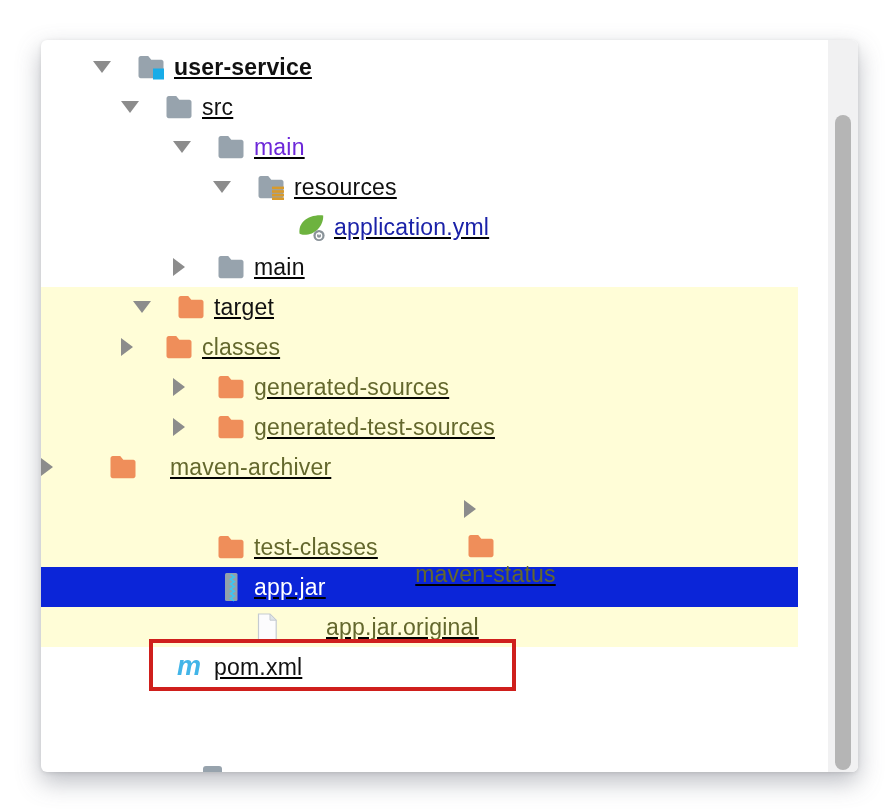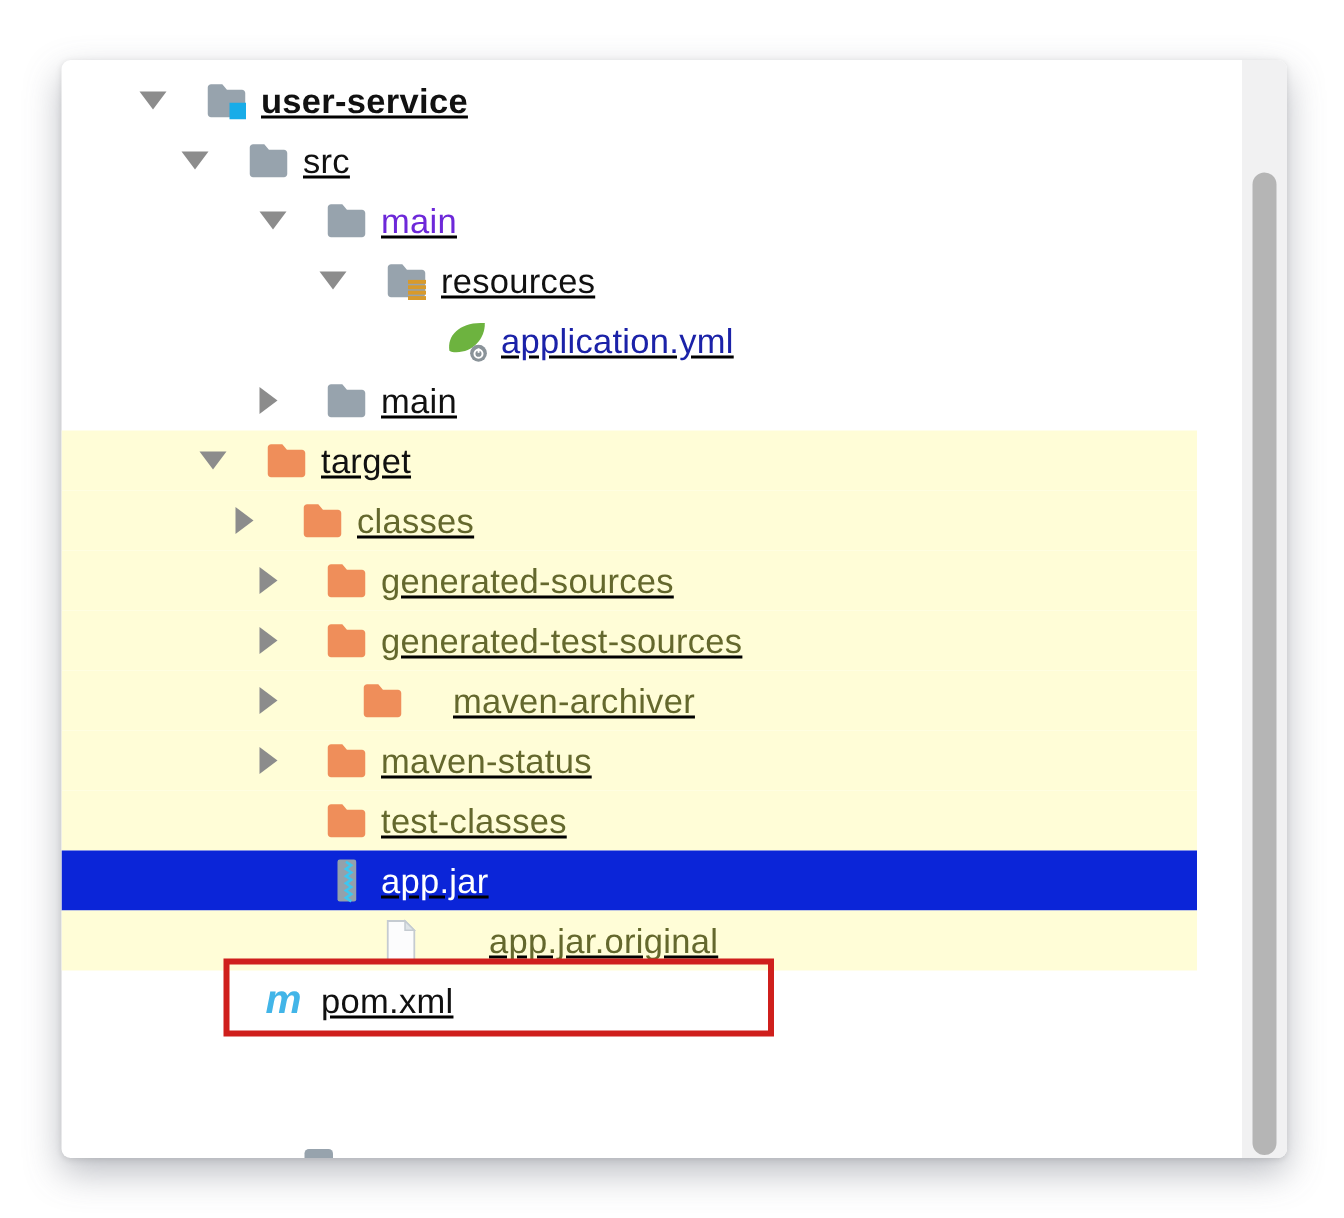--- a/index.html
+++ b/index.html
@@ -153,21 +153,21 @@
   </div>
       <div class="row excluded" style="padding-left: 92px;">
     <span class="arrow expanded"></span>
     <span class="icon">
           <svg viewBox="0 0 28 30">
             <path class="f-orange" d="M1.5 24 V6.4 C1.5 5.1 2.5 4.1 3.8 4.1 h7.4 l3.1 3.7 h10 c1.2 0 2.2 1 2.2 2.2 V24 c0 1.2-1 2.2-2.2 2.2 H3.7 C2.5 26.2 1.5 25.2 1.5 24 z"></path>
           </svg>
         </span>
     <span class="label" style="color: rgb(17, 17, 17);">target</span>
   </div>
-      <div class="row excluded" style="padding-left: 116px;">
+      <div class="row excluded" style="padding-left: 80px;">
     <span class="arrow collapsed"></span>
     <span class="icon">
           <svg viewBox="0 0 28 30">
             <path class="f-orange" d="M1.5 24 V6.4 C1.5 5.1 2.5 4.1 3.8 4.1 h7.4 l3.1 3.7 h10 c1.2 0 2.2 1 2.2 2.2 V24 c0 1.2-1 2.2-2.2 2.2 H3.7 C2.5 26.2 1.5 25.2 1.5 24 z"></path>
           </svg>
         </span>
     <span class="label" style="color: rgb(100, 104, 45);">classes</span>
   </div>
       <div class="row excluded" style="padding-left: 132px;">
     <span class="arrow collapsed"></span>
@@ -180,30 +180,30 @@
   </div>
       <div class="row excluded" style="padding-left: 132px;">
     <span class="arrow collapsed"></span>
     <span class="icon">
           <svg viewBox="0 0 28 30">
             <path class="f-orange" d="M1.5 24 V6.4 C1.5 5.1 2.5 4.1 3.8 4.1 h7.4 l3.1 3.7 h10 c1.2 0 2.2 1 2.2 2.2 V24 c0 1.2-1 2.2-2.2 2.2 H3.7 C2.5 26.2 1.5 25.2 1.5 24 z"></path>
           </svg>
         </span>
     <span class="label" style="color: rgb(100, 104, 45);">generated-test-sources</span>
   </div>
-      <div class="row excluded" style="padding-left: 132px; gap: 24px;">
+      <div class="row excluded" style=" gap: 24px;">
     <span class="arrow collapsed"></span>
     <span class="icon">
           <svg viewBox="0 0 28 30">
             <path class="f-orange" d="M1.5 24 V6.4 C1.5 5.1 2.5 4.1 3.8 4.1 h7.4 l3.1 3.7 h10 c1.2 0 2.2 1 2.2 2.2 V24 c0 1.2-1 2.2-2.2 2.2 H3.7 C2.5 26.2 1.5 25.2 1.5 24 z"></path>
           </svg>
         </span>
     <span class="label" style="color: rgb(100, 104, 45);">maven-archiver</span>
   </div>
-      <div class="row excluded" style="padding-left: 132px;">
+      <div class="row excluded" style="padding-left: 132px; flex-direction: column;">
     <span class="arrow collapsed"></span>
     <span class="icon">
           <svg viewBox="0 0 28 30">
             <path class="f-orange" d="M1.5 24 V6.4 C1.5 5.1 2.5 4.1 3.8 4.1 h7.4 l3.1 3.7 h10 c1.2 0 2.2 1 2.2 2.2 V24 c0 1.2-1 2.2-2.2 2.2 H3.7 C2.5 26.2 1.5 25.2 1.5 24 z"></path>
           </svg>
         </span>
     <span class="label" style="color: rgb(100, 104, 45);">maven-status</span>
   </div>
       <div class="row excluded" style="padding-left: 132px;">
     <span class="arrow"></span>

